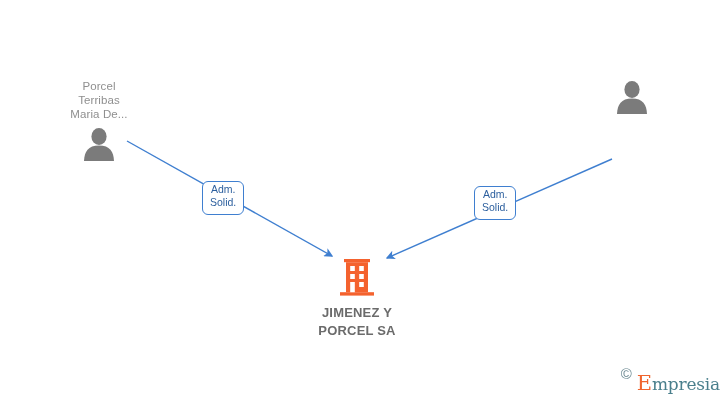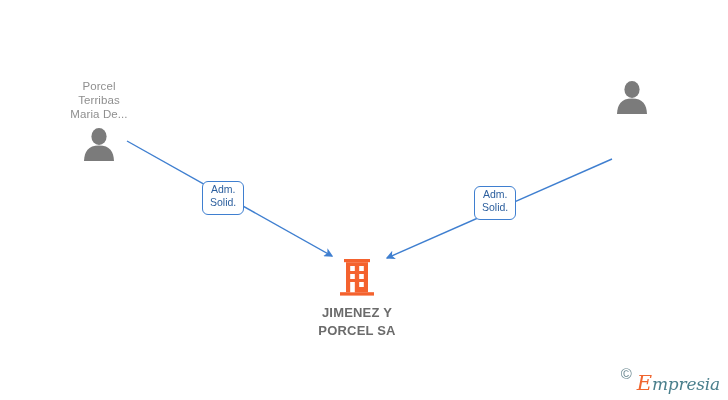--- a/index.html
+++ b/index.html
@@ -94,21 +94,20 @@
     align-items: center;
     gap: 5px;
   }
   #watermark .wm-copy {
     font-size: 15px;
     color: #6d8a93;
     line-height: 1;
   }
   #watermark .wm-word {
     font-family: "DejaVu Serif", serif;
-    font-style: italic;
     font-size: 17px;
     color: #4a7f8c;
     line-height: 1;
     letter-spacing: -0.2px;
     margin-top: 20px;
   }
   #watermark .wm-word .wm-cap {
     color: #f0652f;
     font-size: 21px;
   }

